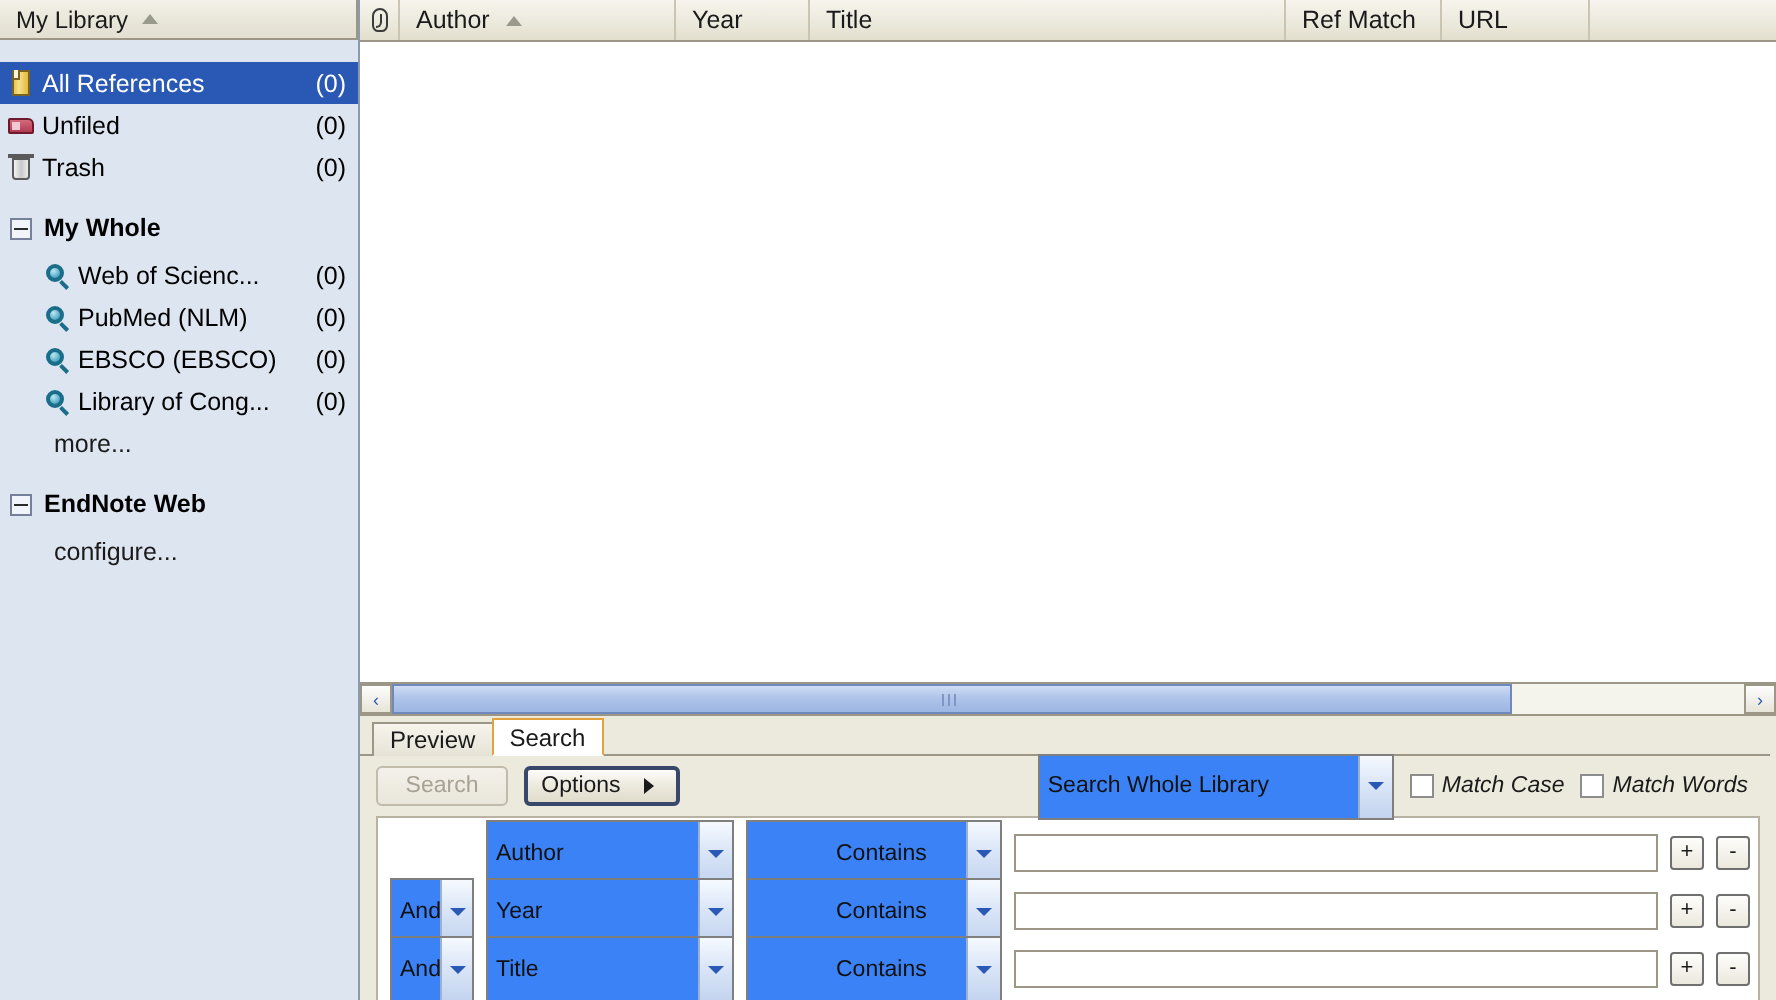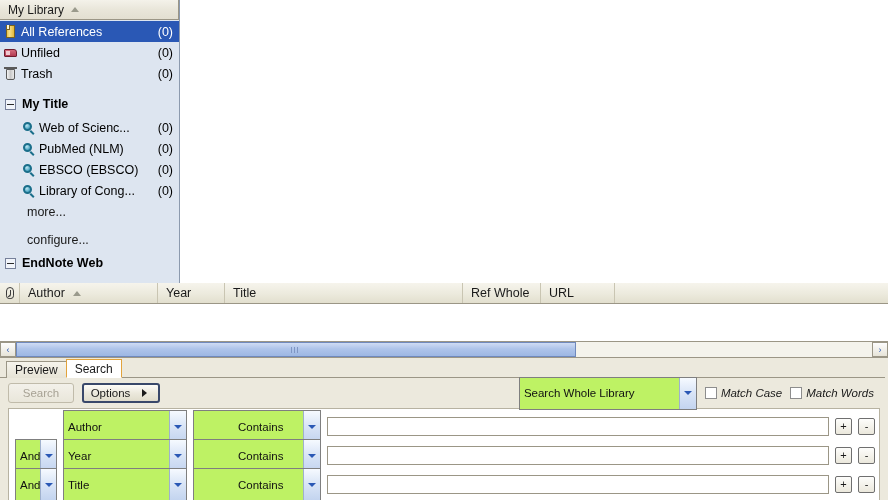--- a/index.html
+++ b/index.html
@@ -13,21 +13,21 @@
     font-family: "Liberation Sans", sans-serif;
     font-size: 12px;
     color: #000;
     background: #ffffff;
   }
   #app {
     position: relative;
     width: 888px;
     height: 500px;
     display: flex;
-    flex-direction: column;
+    flex-direction: row;
   }
 
   
   #sidebar {
     width: 180px;
     height: 500px;
     background: #dde5f0;
     border-right: 1px solid #8c9aae;
     box-sizing: border-box;
     display: flex;
@@ -48,21 +48,21 @@
   }
   .lib-header .sort-tri {
     margin-left: 7px;
     width: 0; height: 0;
     border-left: 4px solid transparent;
     border-right: 4px solid transparent;
     border-bottom: 5px solid #9a9a8c;
   }
   .tree {
     flex: 1 1 auto;
-    padding-top: 1px;
+    padding-top: 11px;
     overflow: hidden;
   }
   .node {
     height: 21px;
     display: flex;
     align-items: center;
     box-sizing: border-box;
     padding-left: 3px;
     font-size: 12.5px;
     white-space: nowrap;
@@ -385,21 +385,21 @@
     width: 0; height: 0;
     border-top: 4px solid transparent;
     border-bottom: 4px solid transparent;
     border-left: 5px solid #1a1a1a;
   }
   .spacer { flex: 1 1 auto; }
   .select {
     height: 33px;
     box-sizing: border-box;
     border: 1px solid #7f7f7f;
-    background: #bef264;
+    background: #3b82f6;
     display: inline-flex;
     align-items: center;
     font-size: 11.5px;
     padding-left: 4px;
     color: #111;
     position: relative;
   }
   .select .dd {
     margin-left: auto;
     width: 16px;
@@ -517,21 +517,21 @@
       <div class="node">
         <span class="ico ico-trash"></span>
         <span class="label">Trash</span>
         <span class="count">(0)</span>
       </div>
 
       <div style="height:7px"></div>
 
       <div class="node group-head">
         <span class="expander"></span>
-        <span class="label">My Title</span>
+        <span class="label">My Whole</span>
       </div>
 
 
       <div class="node sub">
         <span class="ico ico-search"></span>
         <span class="label">Web of Scienc...</span>
         <span class="count">(0)</span>
       </div>
 
       <div class="node sub">
@@ -551,29 +551,29 @@
         <span class="label">Library of Cong...</span>
         <span class="count">(0)</span>
       </div>
 
       <div class="node plain">
         <span class="label">more...</span>
       </div>
 
       <div style="height:7px"></div>
 
-      <div class="node plain">
-        <span class="label">configure...</span>
-      </div>
-
       <div class="node group-head">
         <span class="expander"></span>
         <span class="label">EndNote Web</span>
       </div>
 
+      <div class="node plain">
+        <span class="label">configure...</span>
+      </div>
+
       <div style="height:7px"></div>
 
 
     </div>
   </div>
 
   <div id="right">
 
     <div class="col-head">
       <div class="col first" style="width:20px">
@@ -583,21 +583,21 @@
         <span>Author</span>
         <span class="sort-tri"></span>
       </div>
       <div class="col" style="width:67px">
         <span>Year</span>
       </div>
       <div class="col" style="width:238px">
         <span>Title</span>
       </div>
       <div class="col" style="width:78px">
-        <span>Ref Whole</span>
+        <span>Ref Match</span>
       </div>
       <div class="col" style="width:74px">
         <span>URL</span>
       </div>
       <div class="col" style="flex:1 1 auto;border-right:none"></div>
     </div>
 
     <div class="ref-list"></div>
 
     <div class="hscroll">

